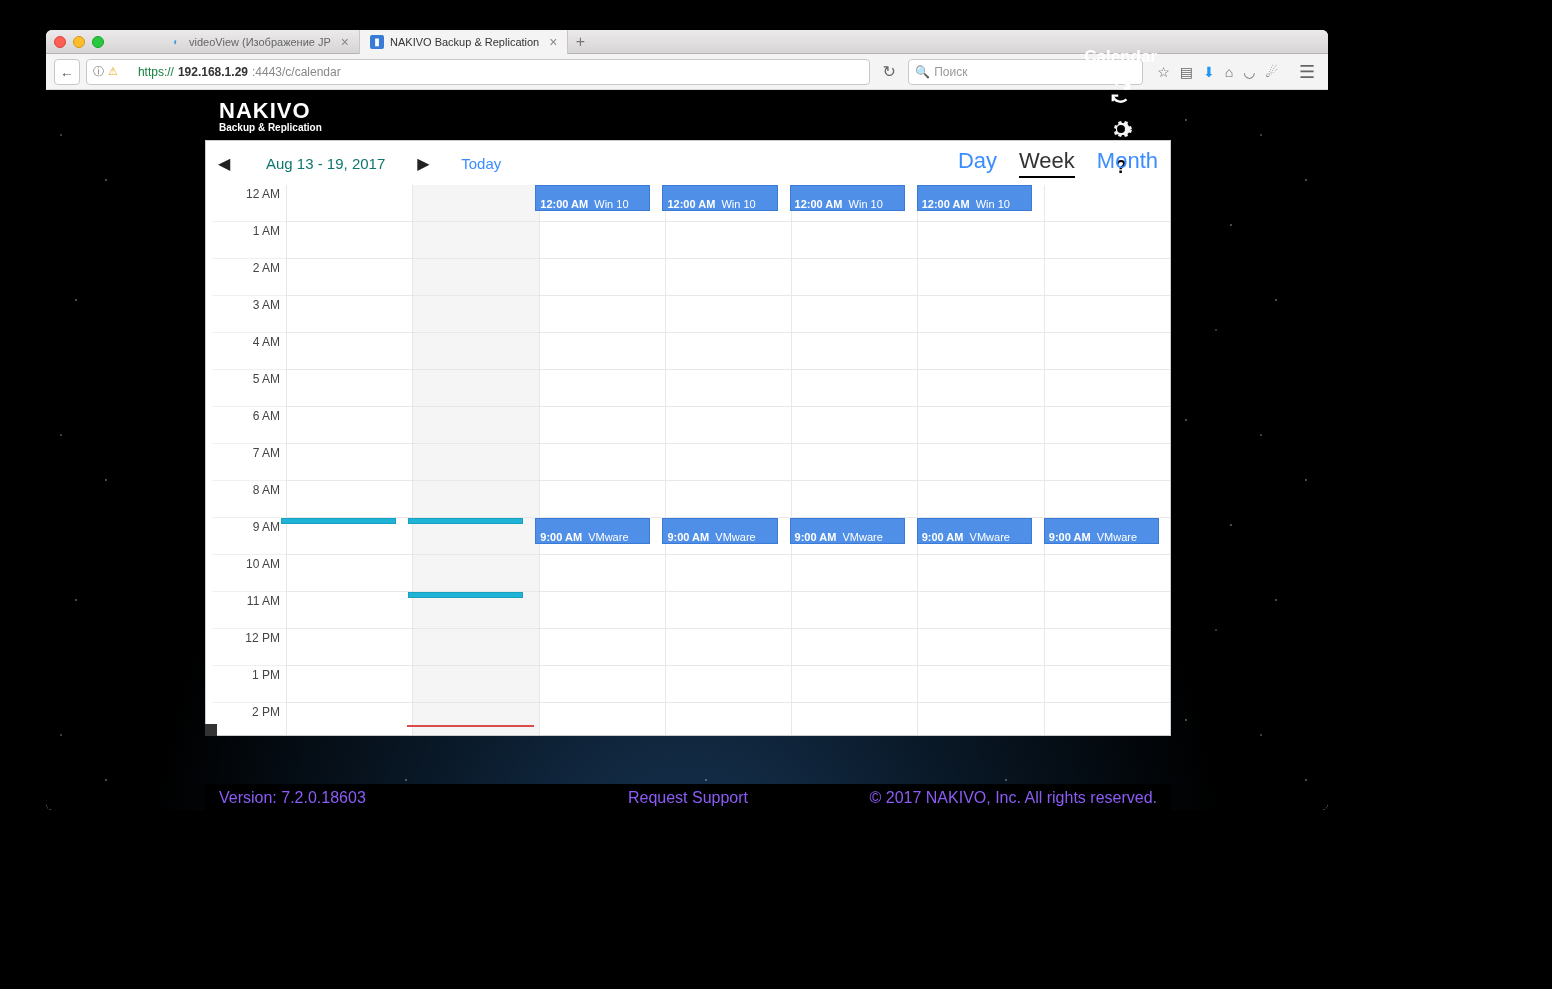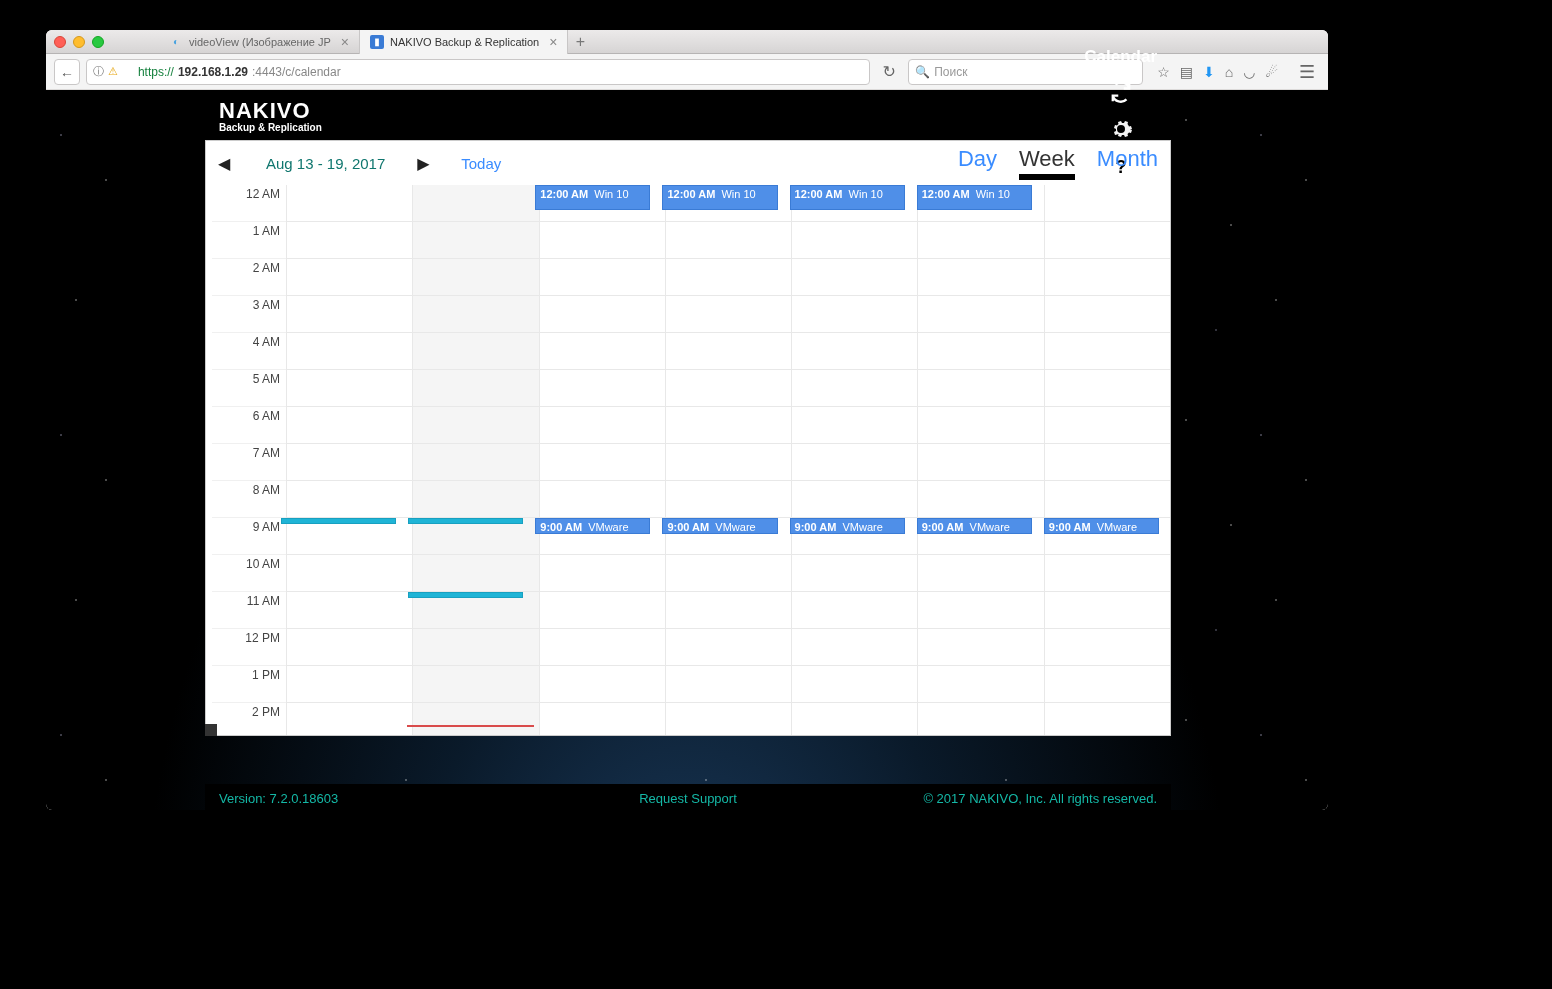--- a/index.html
+++ b/index.html
@@ -50,39 +50,39 @@
 .header-icon.gear { position: relative; }
 .header-icon.gear::after { content: ''; position: absolute; bottom: -12px; left: 50%; transform: translateX(-50%); border: 6px solid transparent; border-bottom-color: #fff; }
 
 .app-body { background: #fff; border: 1px solid #ccc; }
 .toolbar { height: 44px; display: flex; align-items: center; padding: 0 12px; }
 .arrow { width: 16px; color: #222; font-size: 16px; cursor: pointer; }
 .daterange { color: #0f766e; font-size: 15px; margin: 8px 32px; }
 .today { color: #3a8cff; font-size: 15px; margin-left: 28px; }
 .views { margin-left: auto; display: flex; gap: 22px; }
 .view { font-size: 22px; color: #3a8cff; padding-bottom: 2px; }
-.view.active { color: #333; border-bottom: 6px solid #000000; }
+.view.active { color: #333; border-bottom: 2px solid #000000; }
 
 .cal-head { display: grid; grid-template-columns: 74px repeat(7, 1fr); border-top: 1px solid #e5e5e5; border-bottom: 1px solid #e5e5e5; font-size: 12px; color: #444; }
 .cal-head > div { padding: 2px 4px; text-align: center; }
 .cal-head .tz { text-align: left; padding-left: 4px; }
 .cal-head .today-col { background: #f1f1f1; }
 
 .cal-grid { position: relative; height: 550px; overflow: hidden; }
 .cal-rows { display: grid; grid-template-columns: 74px repeat(7, 1fr); padding-left: 6px; }
 .hour-label { height: 37px; text-align: right; padding: 2px 6px 0 0; font-size: 12px; color: #444; border-bottom: 1px solid #f0f0f0; }
 .hour-cell { height: 37px; border-bottom: 1px solid #e8e8e8; border-left: 1px solid #e8e8e8; }
 .hour-cell.today-col { background: #f5f5f5; }
 
-.event { position: absolute; background: #4f8fe8; color: #fff; font-size: 11px; padding: 2px 4px; overflow: hidden; white-space: nowrap; border: 1px solid #3a7bd5; }
+.event { position: absolute; background: #4f8fe8; color: #fff; font-size: 11px; padding: 12px 4px; overflow: hidden; white-space: nowrap; border: 1px solid #3a7bd5; }
 .event .t { font-weight: 700; }
 .event.past { background: #1fb4d6; border-color: #18a0c0; height: 6px; padding: 0; }
 .midline { position: absolute; height: 2px; background: #d94b4b; }
 
-.app-footer { height: 28px; background: #000; color: #14b8a6; font-size: 13px; display: flex; align-items: center; padding: 0 14px; justify-content: space-between; position:absolute; left:159px; width:966px; top:694px; }
+.app-footer { height: 28px; background: #000; color: #8b5cf6; font-size: 16px; display: flex; align-items: center; padding: 0 14px; justify-content: space-between; position:absolute; left:159px; width:966px; top:694px; }
 .app-footer .mid { position: absolute; left: 50%; transform: translateX(-50%); }
 
 .scroll-corner { position:absolute; left:0; bottom:0; width:12px; height:12px; background:#333; }
 </style>
 </head>
 <body>
 
 <div class="window">
 
   <div class="titlebar">

